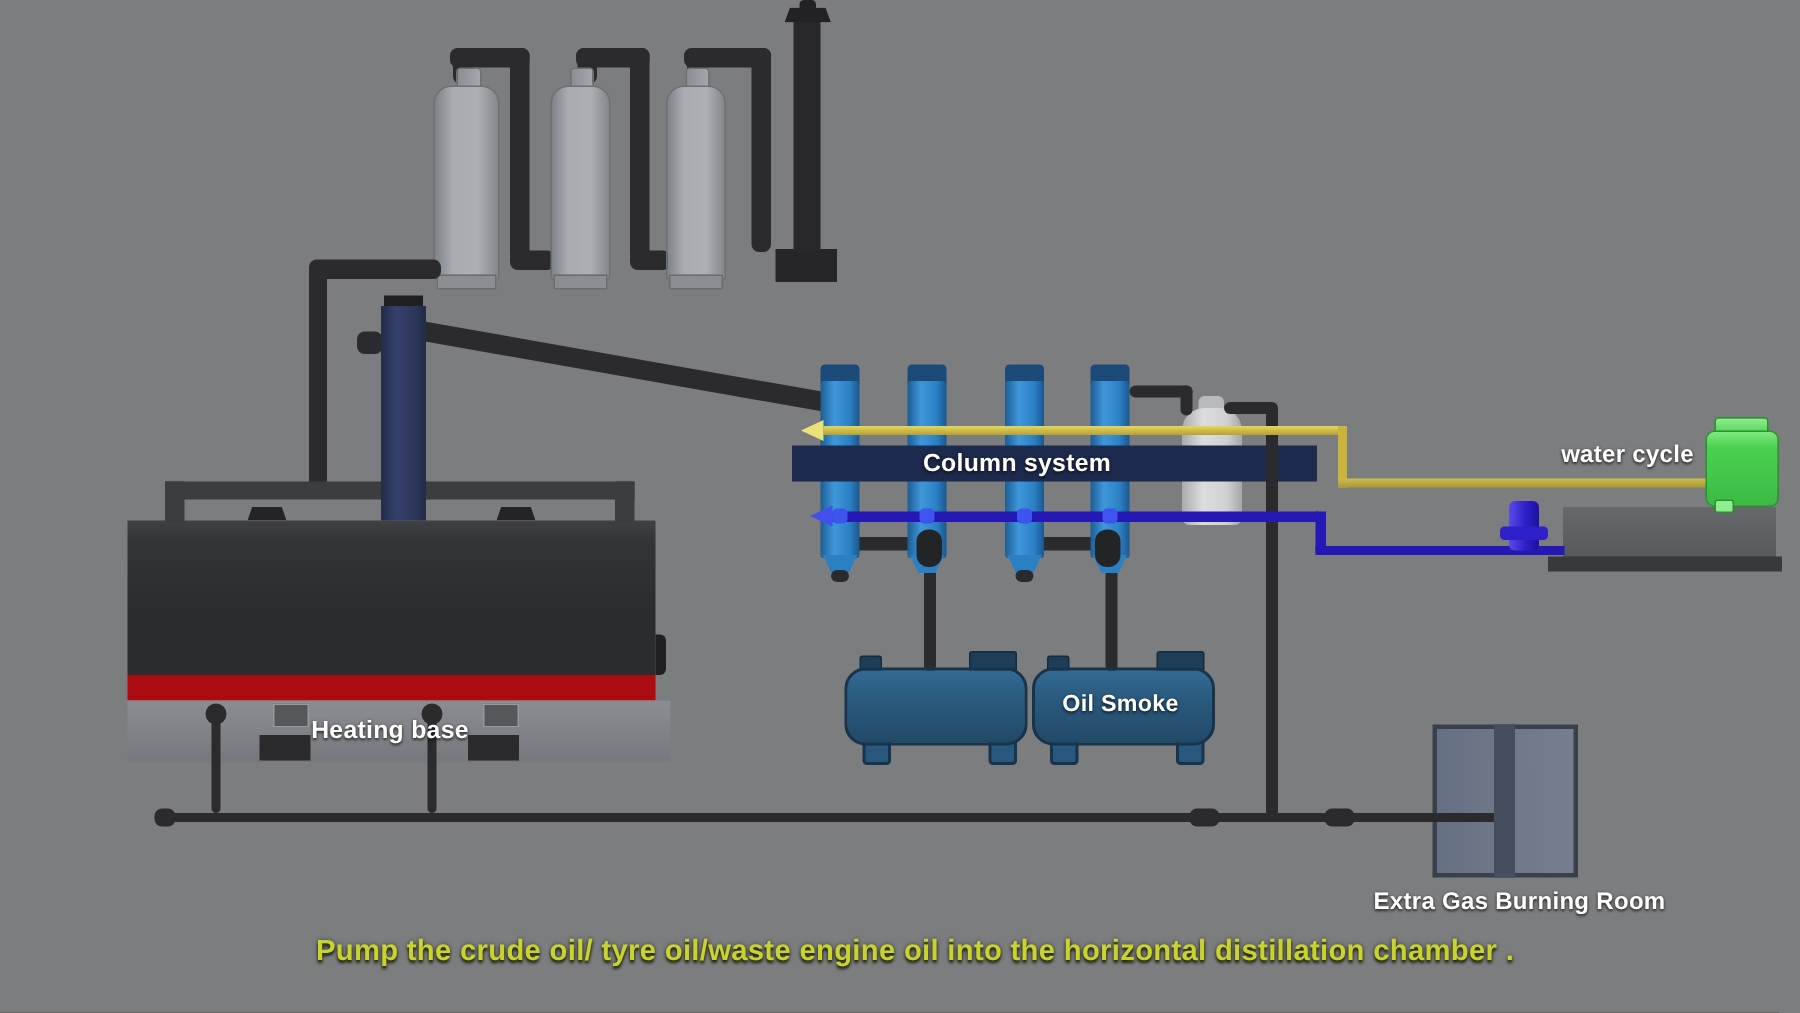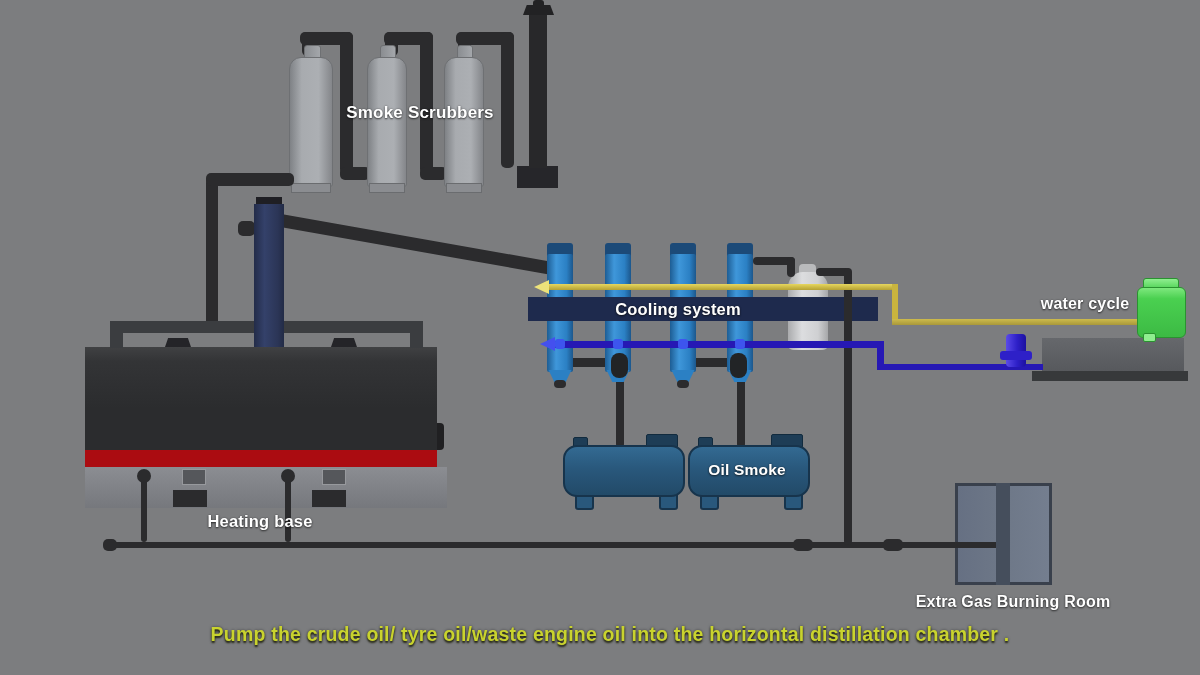--- a/index.html
+++ b/index.html
@@ -60,21 +60,20 @@
 
   <div class="scrubber-neck" style="left:304px;top:45px;width:15px;height:14px;"></div>
   <div class="scrubber-body" style="left:289px;top:57px;width:42px;height:128px;"></div>
   <div class="scrubber-base" style="left:291px;top:183px;width:38px;height:8px;"></div>
   <div class="scrubber-neck" style="left:380px;top:45px;width:14px;height:14px;"></div>
   <div class="scrubber-body" style="left:367px;top:57px;width:38px;height:128px;"></div>
   <div class="scrubber-base" style="left:369px;top:183px;width:34px;height:8px;"></div>
   <div class="scrubber-neck" style="left:457px;top:45px;width:14px;height:14px;"></div>
   <div class="scrubber-body" style="left:444px;top:57px;width:38px;height:128px;"></div>
   <div class="scrubber-base" style="left:446px;top:183px;width:34px;height:8px;"></div>
-  <div class="lbl" style="left:335px;top:103px;width:170px;font-size:17px;">Smoke Scrubbers</div>
 
   <div class="pipe" style="left:206px;top:178px;width:12px;height:153px;"></div>
   <div class="pipe" style="left:206px;top:173px;width:88px;height:13px;"></div>
 
   <div class="pipe" style="left:238px;top:221px;width:17px;height:15px;"></div>
   <div class="pipe" style="left:281px;top:214px;width:276px;height:13px;transform:rotate(10deg);transform-origin:0 0;border-radius:3px;"></div>
   <div class="abs" style="left:256px;top:197px;width:26px;height:9px;background:#1f1f24;z-index:2;"></div>
   <div class="abs" style="left:254px;top:204px;width:30px;height:143px;z-index:2;background:linear-gradient(90deg,#232c49,#34416a 35%,#2b3556 80%,#222b46);"></div>
 
   <div class="abs" style="left:110px;top:321px;width:313px;height:12px;background:#3b3d40;z-index:1;"></div>
@@ -84,21 +83,21 @@
   <div class="abs trap" style="left:331px;top:338px;width:26px;height:9px;background:#242428;"></div>
 
   <div class="abs" style="left:85px;top:347px;width:352px;height:103px;background:linear-gradient(180deg,#404143 0%,#333436 14%,#2b2c2e 60%,#2b2c2e);"></div>
   <div class="abs" style="left:437px;top:423px;width:7px;height:27px;background:#202022;border-radius:0 4px 4px 0;"></div>
   <div class="abs" style="left:85px;top:450px;width:352px;height:17px;background:var(--red-stripe);"></div>
   <div class="abs" style="left:85px;top:467px;width:362px;height:41px;background:linear-gradient(180deg,#8b8d92,#76787d);"></div>
   <div class="abs" style="left:182px;top:469px;width:22px;height:14px;background:#55575b;border:1px solid #97999d;"></div>
   <div class="abs" style="left:322px;top:469px;width:22px;height:14px;background:#55575b;border:1px solid #97999d;"></div>
   <div class="abs" style="left:173px;top:490px;width:34px;height:17px;background:#2b2b2d;"></div>
   <div class="abs" style="left:312px;top:490px;width:34px;height:17px;background:#2b2b2d;"></div>
-  <div class="lbl" style="left:165px;top:478px;width:190px;font-size:16.5px;margin-top:34px;">Heating base</div>
+  <div class="lbl" style="left:165px;top:478px;width:190px;font-size:16.5px;">Heating base</div>
 
   <div class="pipe" style="left:107px;top:542px;width:891px;height:6px;z-index:1;border-radius:2px;"></div>
   <div class="pipe" style="left:103px;top:539px;width:14px;height:12px;z-index:2;"></div>
   <div class="pipe" style="left:793px;top:539px;width:20px;height:12px;z-index:2;"></div>
   <div class="pipe" style="left:883px;top:539px;width:20px;height:12px;z-index:2;"></div>
   <div class="pipe" style="left:141px;top:478px;width:6px;height:64px;"></div>
   <div class="pipe" style="left:285px;top:478px;width:6px;height:64px;"></div>
   <div class="pipe" style="left:137px;top:469px;width:14px;height:14px;border-radius:50%;"></div>
   <div class="pipe" style="left:281px;top:469px;width:14px;height:14px;border-radius:50%;"></div>
 
@@ -118,21 +117,21 @@
   <div class="cool-taper" style="left:605px;top:370px;width:26px;height:12px;"></div>
   <div class="cool-cap" style="left:670px;top:243px;width:26px;height:13px;"></div>
   <div class="cool-body" style="left:670px;top:254px;width:26px;height:118px;"></div>
   <div class="cool-taper" style="left:670px;top:370px;width:26px;height:12px;"></div>
   <div class="pipe" style="left:677px;top:380px;width:12px;height:8px;z-index:2;"></div>
   <div class="cool-cap" style="left:727px;top:243px;width:26px;height:13px;"></div>
   <div class="cool-body" style="left:727px;top:254px;width:26px;height:118px;"></div>
   <div class="cool-taper" style="left:727px;top:370px;width:26px;height:12px;"></div>
 
   <div class="abs" style="left:528px;top:297px;width:350px;height:24px;background:var(--cooling-bar-navy);z-index:3;"></div>
-  <div class="lbl" style="left:528px;top:300px;width:300px;font-size:16.5px;">Cooling system</div>
+  <div class="lbl" style="left:528px;top:300px;width:300px;font-size:16.5px;">Column system</div>
 
   <div class="arrow-left" style="left:534px;top:280px;border-right:15px solid #ece27a;"></div>
   <div class="abs" style="left:549px;top:284px;width:347px;height:6px;background:linear-gradient(180deg,#e6d65e,#b5a133);z-index:5;"></div>
   <div class="abs" style="left:892px;top:284px;width:6px;height:41px;background:var(--yellow-pipe);z-index:5;"></div>
   <div class="abs" style="left:892px;top:319px;width:246px;height:6px;background:linear-gradient(180deg,#cdbb4d,#a9983a);z-index:5;"></div>
 
   <div class="arrow-left" style="left:540px;top:337px;border-right:15px solid #4450ee;"></div>
   <div class="abs" style="left:555px;top:341px;width:324px;height:7px;background:var(--blue-pipe);z-index:5;"></div>
   <div class="abs" style="left:555px;top:339px;width:10px;height:10px;border-radius:3px;background:#3d55ee;z-index:6;"></div>
   <div class="abs" style="left:613px;top:339px;width:10px;height:10px;border-radius:3px;background:#3d55ee;z-index:6;"></div>

